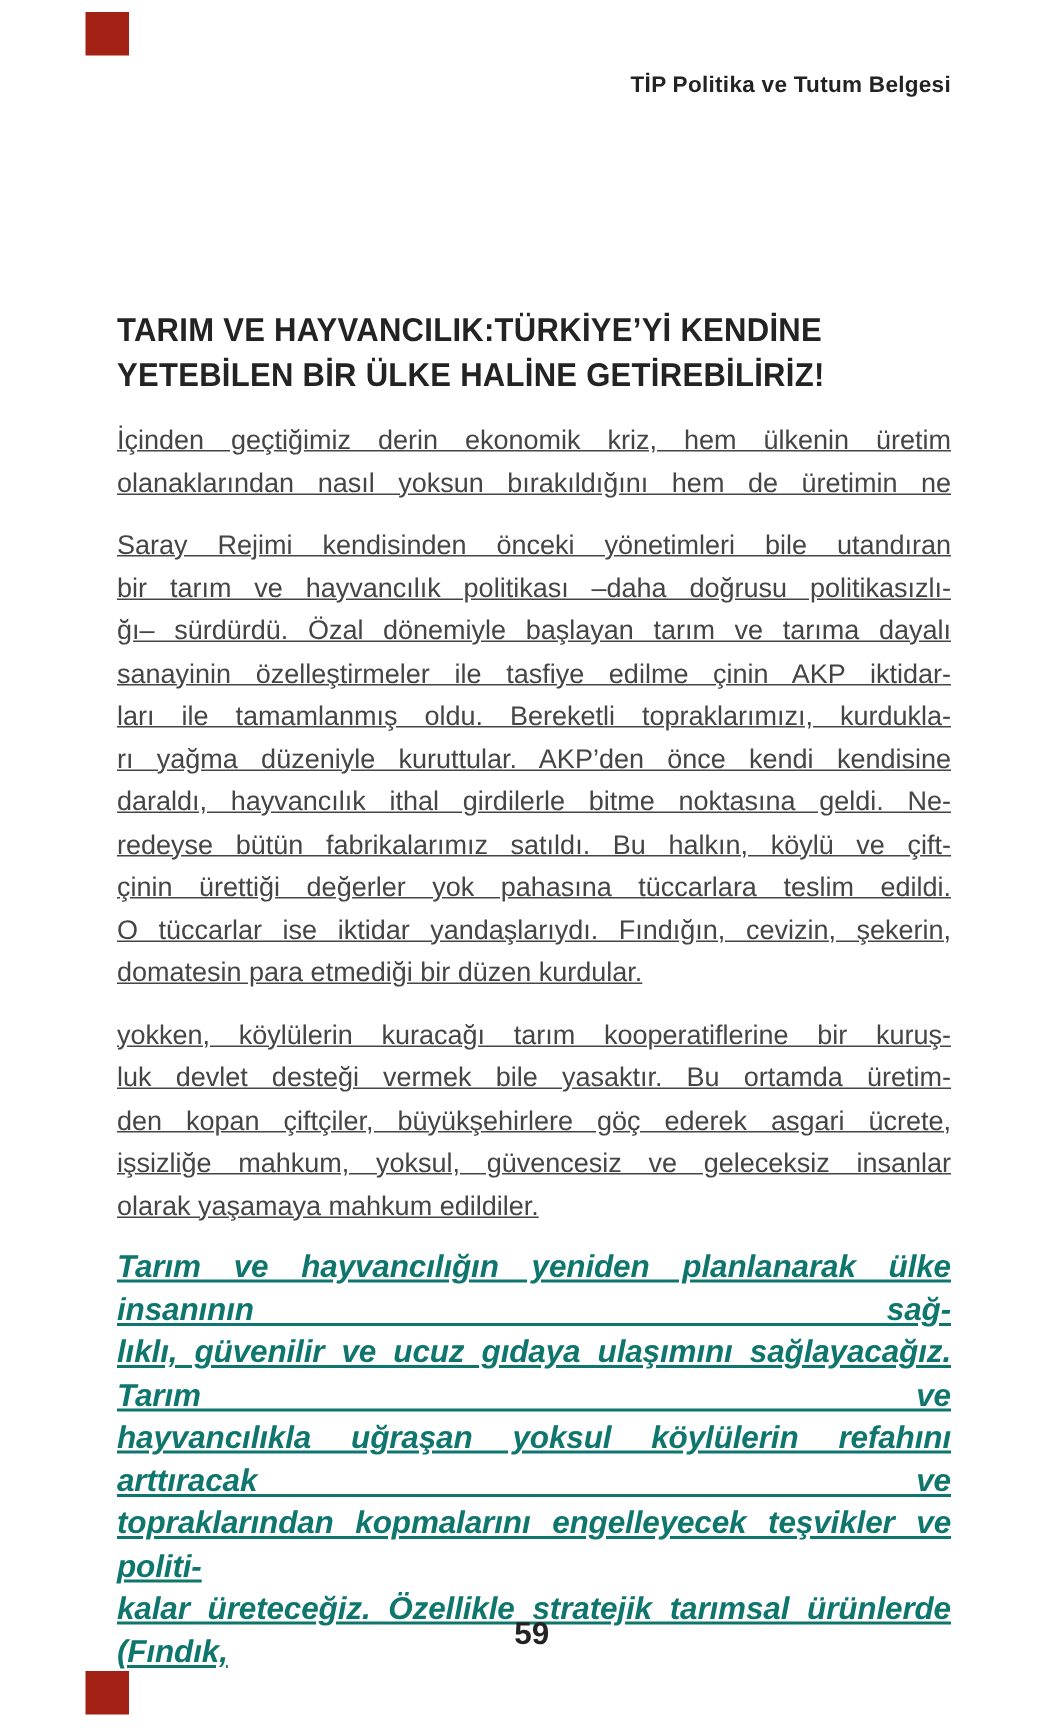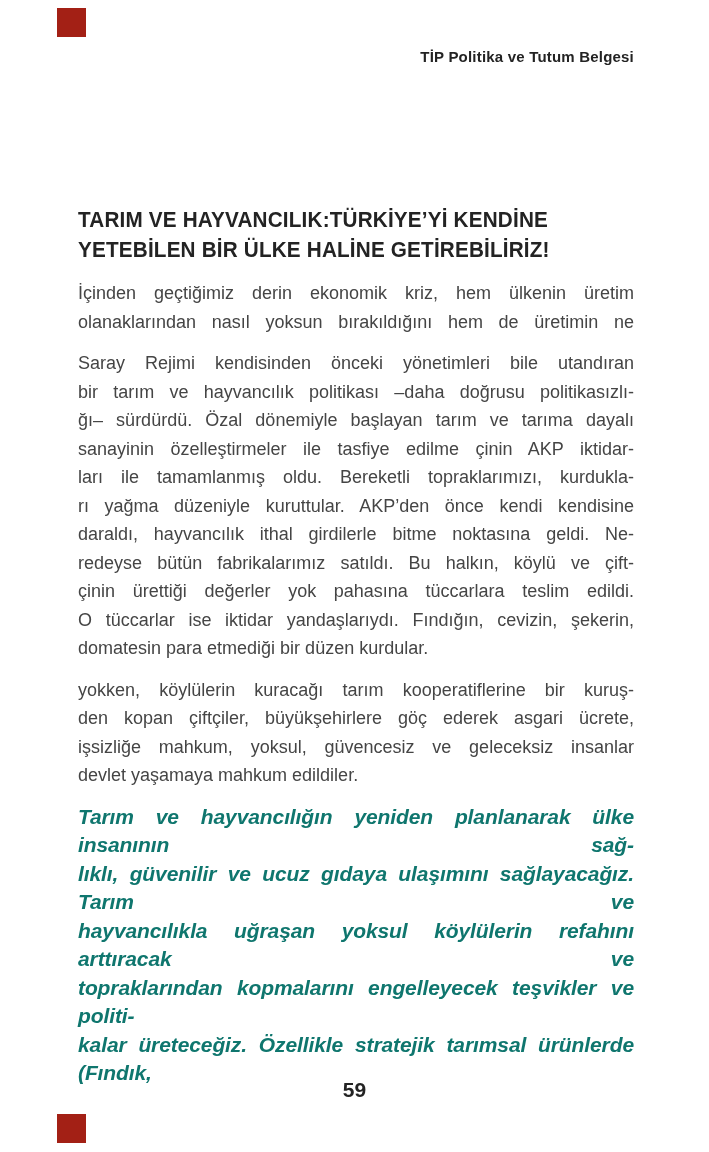--- a/index.html
+++ b/index.html
@@ -55,20 +55,21 @@
     display: block;
     white-space: nowrap;
     letter-spacing: 0.2px;
     transform: scaleX(0.94);
     transform-origin: 0 50%;
   }
   .para {
     font-size: 18px;
     line-height: 28.5px;
     margin: 0 0 13px 0;
+    text-decoration: underline;
   }
   .para .jl {
     display: block;
     text-align: justify;
     text-align-last: justify;
     white-space: normal;
   }
   .para .jl.last { text-align-last: left; }
   .para.emphasis {
     font-weight: bold;
@@ -118,23 +119,24 @@
       <span class="jl">rı yağma düzeniyle kuruttular. AKP’den önce kendi kendisine</span>
       <span class="jl">daraldı, hayvancılık ithal girdilerle bitme noktasına geldi. Ne-</span>
       <span class="jl">redeyse bütün fabrikalarımız satıldı. Bu halkın, köylü ve çift-</span>
       <span class="jl">çinin ürettiği değerler yok pahasına tüccarlara teslim edildi.</span>
       <span class="jl">O tüccarlar ise iktidar yandaşlarıydı. Fındığın, cevizin, şekerin,</span>
       <span class="jl last">domatesin para etmediği bir düzen kurdular.</span>
     </p>
 
     <p class="para">
       <span class="jl">yokken, köylülerin kuracağı tarım kooperatiflerine bir kuruş-</span>
+      <span class="jl">luk devlet desteği vermek bile yasaktır. Bu ortamda üretim-</span>
       <span class="jl">den kopan çiftçiler, büyükşehirlere göç ederek asgari ücrete,</span>
       <span class="jl">işsizliğe mahkum, yoksul, güvencesiz ve geleceksiz insanlar</span>
-      <span class="jl last">devlet yaşamaya mahkum edildiler.</span>
+      <span class="jl last">olarak yaşamaya mahkum edildiler.</span>
     </p>
 
     <p class="para emphasis">
       <span class="jl">Tarım ve hayvancılığın yeniden planlanarak ülke insanının sağ-</span>
       <span class="jl">lıklı, güvenilir ve ucuz gıdaya ulaşımını sağlayacağız. Tarım ve</span>
       <span class="jl">hayvancılıkla uğraşan yoksul köylülerin refahını arttıracak ve</span>
       <span class="jl">topraklarından kopmalarını engelleyecek teşvikler ve politi-</span>
       <span class="jl">kalar üreteceğiz. Özellikle stratejik tarımsal ürünlerde (Fındık,</span>
     </p>
 

